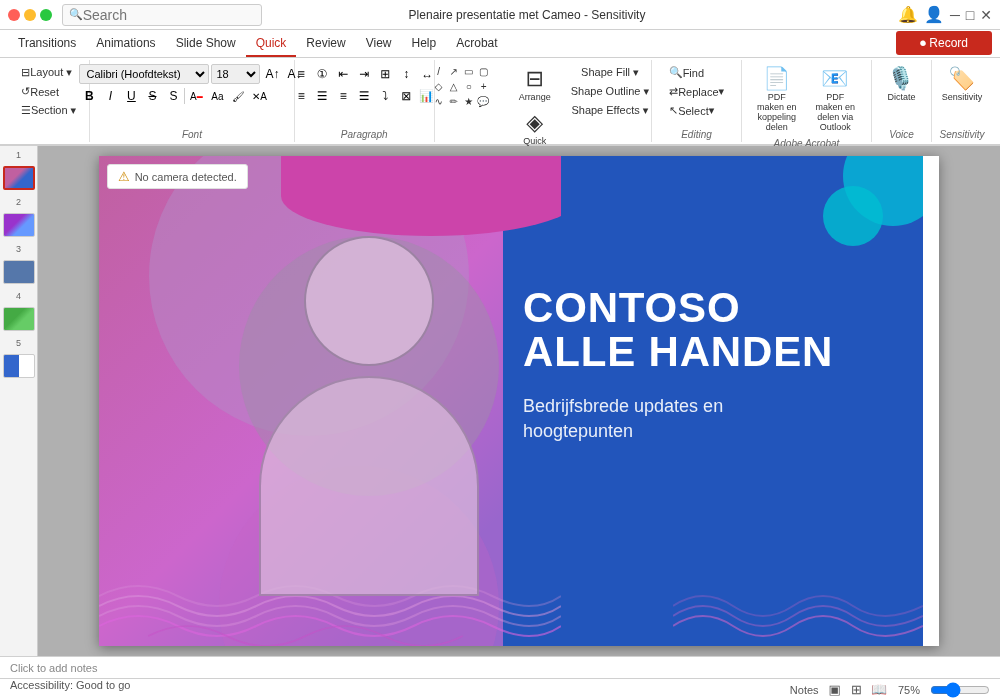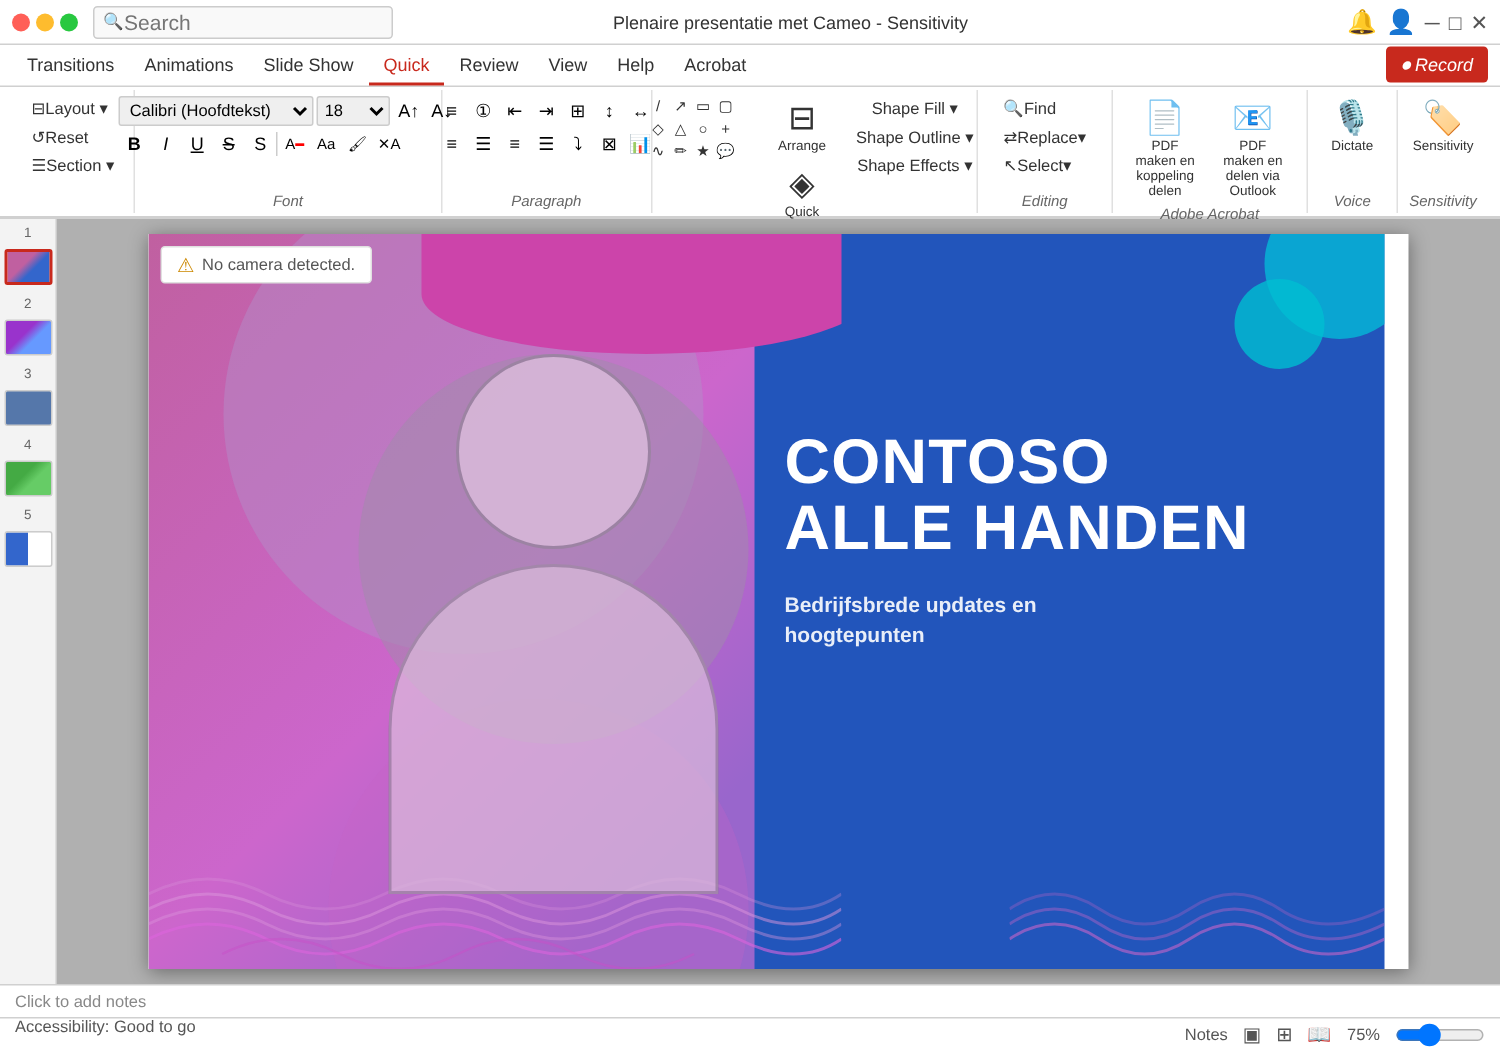--- a/index.html
+++ b/index.html
@@ -40,30 +40,29 @@
       font-size: 12px;
       color: #333;
       cursor: pointer;
       border-bottom: 2px solid transparent;
     }
     .ribbon-tab.active { color: #c8291d; border-bottom: 2px solid #c8291d; font-weight: 500; }
     #record-btn-top {
       margin-left: auto;
       background: #c8291d;
       color: #fff;
-      padding: 2px 10px;
+      padding: 2px 24px;
       border-radius: 3px;
       font-size: 12px;
       cursor: pointer;
       display: flex;
       align-items: center;
       gap: 4px;
       height: 24px;
       margin-bottom: 2px;
-      font-style: italic;
     }
 
     
     #ribbon {
       background: #fff;
       border-bottom: 2px solid #d0d0d0;
       padding: 2px 8px 2px;
       display: flex;
       align-items: stretch;
       gap: 0;
@@ -291,22 +290,22 @@
       color: #fff;
     }
     .slide-title {
       font-size: 42px;
       font-weight: 900;
       line-height: 1.05;
       letter-spacing: 0.02em;
       margin-bottom: 20px;
     }
     .slide-subtitle {
-      font-size: 14px;
-      font-weight: 700;
+      font-size: 18px;
+      font-weight: 400;
       line-height: 1.4;
       color: rgba(255,255,255,0.9);
     }
 
     
     #camera-warning {
       position: absolute;
       top: 8px; left: 8px;
       background: #fff;
       border: 1px solid #e0e0e0;

